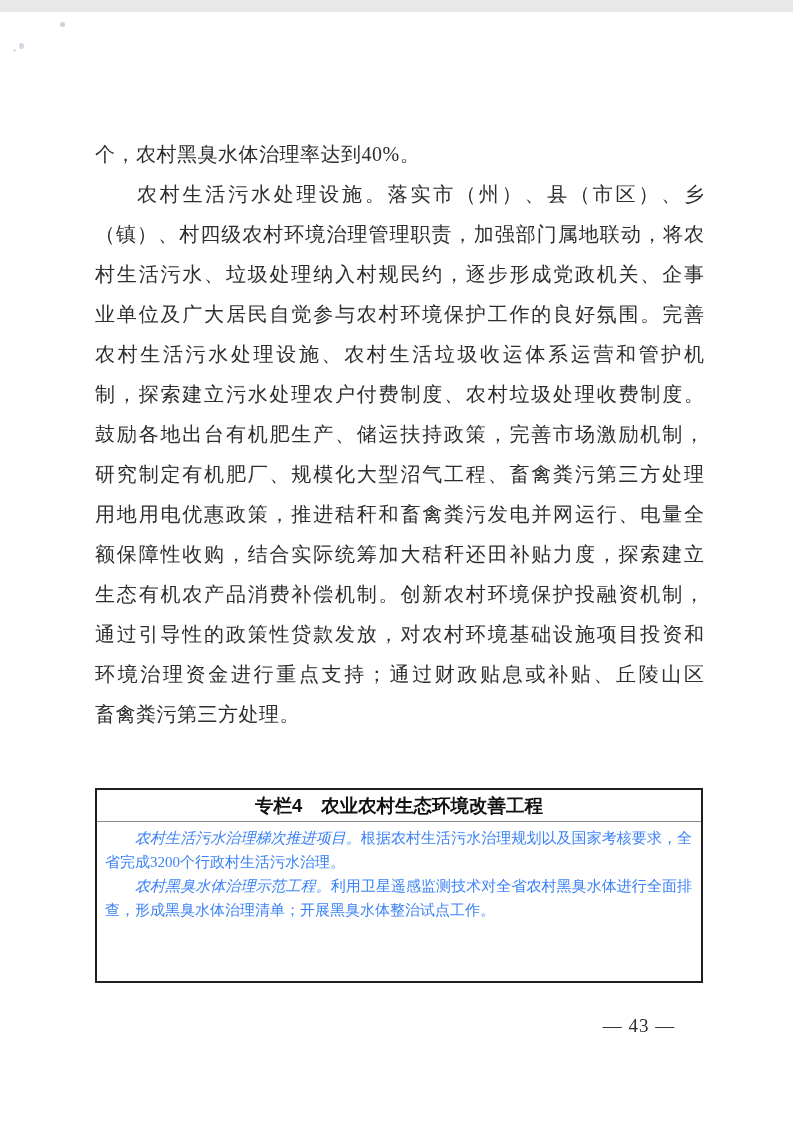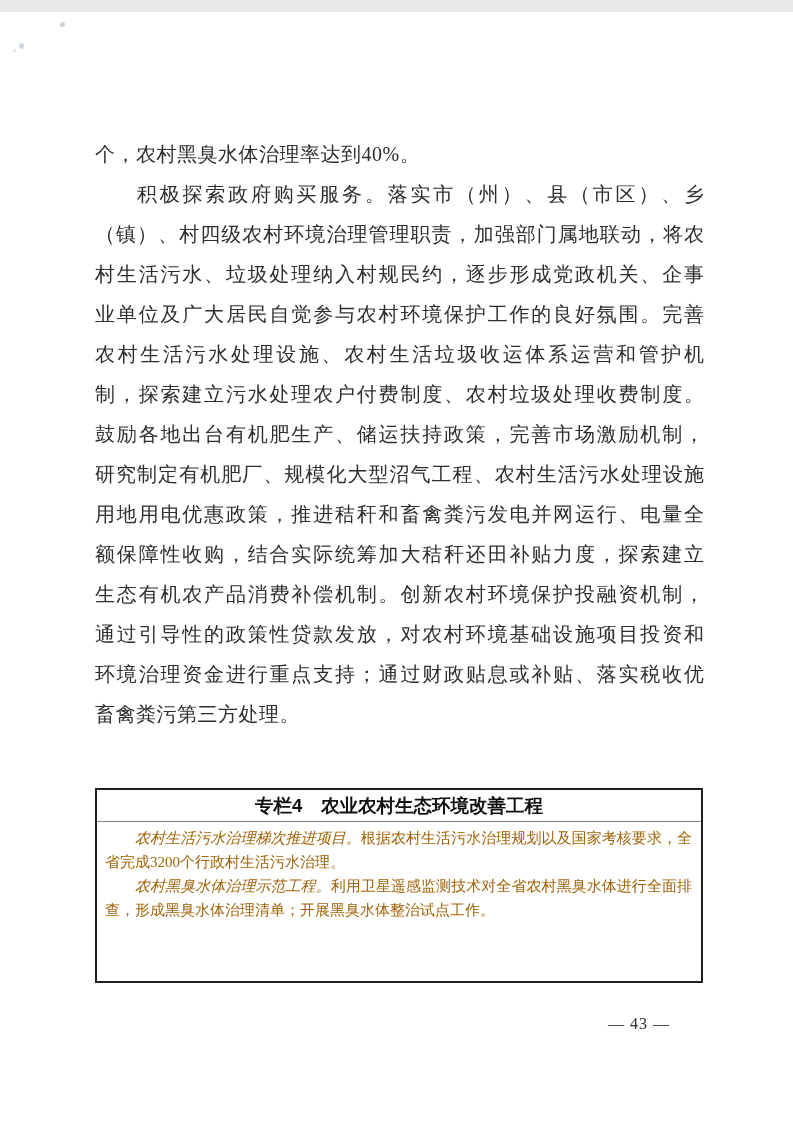--- a/index.html
+++ b/index.html
@@ -61,61 +61,61 @@
     line-height: 30px;
     padding-top: 1px;
     color: #111111;
     border-bottom: 1px solid #8a8a8a;
   }
   .callout-body {
     padding: 4px 9px 4px 8px;
     font-size: 15px;
     line-height: 24px;
     text-align: justify;
-    color: #a16207;
+    color: #3b82f6;
   }
   .callout-body p { margin: 0; text-indent: 2em; }
   .para-lead { font-style: italic; }
 
   
   .page-number {
     position: absolute;
     left: 594px;
     top: 1003px;
     width: 90px;
     text-align: center;
-    font-size: 16px;
+    font-size: 19px;
     letter-spacing: 1px;
     color: #2e2e2e;
   }
 </style>
 </head>
 <body>
 
 <div class="page">
 
   <span class="speck s1"></span>
   <span class="speck s2"></span>
   <span class="speck s3"></span>
 
   <div class="main-text" id="main-text">
       <div class="line">个，农村黑臭水体治理率达到40%。</div>
-      <div class="line justify indent">积极探索政府购买服务。落实市（州）、县（市区）、乡</div>
+      <div class="line justify indent">农村生活污水处理设施。落实市（州）、县（市区）、乡</div>
       <div class="line justify">（镇）、村四级农村环境治理管理职责，加强部门属地联动，将农</div>
       <div class="line justify">村生活污水、垃圾处理纳入村规民约，逐步形成党政机关、企事</div>
       <div class="line justify">业单位及广大居民自觉参与农村环境保护工作的良好氛围。完善</div>
       <div class="line justify">农村生活污水处理设施、农村生活垃圾收运体系运营和管护机</div>
       <div class="line justify">制，探索建立污水处理农户付费制度、农村垃圾处理收费制度。</div>
       <div class="line justify">鼓励各地出台有机肥生产、储运扶持政策，完善市场激励机制，</div>
-      <div class="line justify">研究制定有机肥厂、规模化大型沼气工程、农村生活污水处理设施</div>
+      <div class="line justify">研究制定有机肥厂、规模化大型沼气工程、畜禽粪污第三方处理</div>
       <div class="line justify">用地用电优惠政策，推进秸秆和畜禽粪污发电并网运行、电量全</div>
       <div class="line justify">额保障性收购，结合实际统筹加大秸秆还田补贴力度，探索建立</div>
       <div class="line justify">生态有机农产品消费补偿机制。创新农村环境保护投融资机制，</div>
       <div class="line justify">通过引导性的政策性贷款发放，对农村环境基础设施项目投资和</div>
-      <div class="line justify">环境治理资金进行重点支持；通过财政贴息或补贴、落实税收优</div>
+      <div class="line justify">环境治理资金进行重点支持；通过财政贴息或补贴、丘陵山区</div>
       <div class="line">畜禽粪污第三方处理。</div>
     </div>
 
   <div class="callout-box">
     <div class="callout-title">专栏4　农业农村生态环境改善工程</div>
     <div class="callout-body" id="callout-body">
         <p><span class="para-lead">农村生活污水治理梯次推进项目。</span><span>根据农村生活污水治理规划以及国家考核要求，全省完成3200个行政村生活污水治理。</span></p>
         <p><span class="para-lead">农村黑臭水体治理示范工程。</span><span>利用卫星遥感监测技术对全省农村黑臭水体进行全面排查，形成黑臭水体治理清单；开展黑臭水体整治试点工作。</span></p>
       </div>
   </div>

